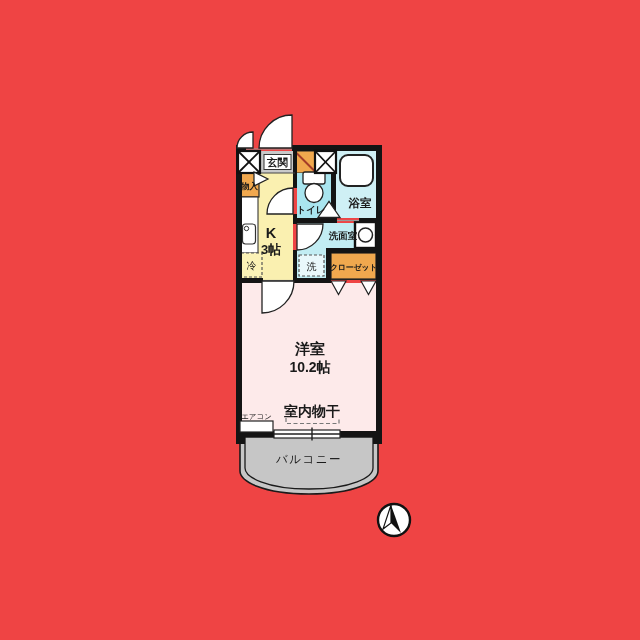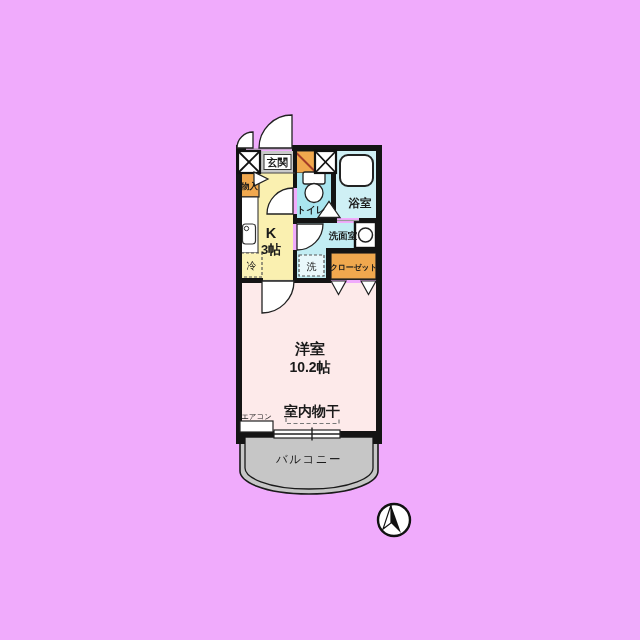--- a/index.html
+++ b/index.html
@@ -1,16 +1,16 @@
 <!DOCTYPE html>
 <html><head>
 <meta charset="utf-8">
 <style>
   html,body{margin:0;padding:0;background:#ffffff;}
-  .page{width:640px;height:640px;position:relative;background:#f0abfc;overflow:hidden;}
+  .page{width:640px;height:640px;position:relative;background:#ef4444;overflow:hidden;}
   svg{display:block;}
   text{font-family:"Liberation Sans","DejaVu Sans",sans-serif;fill:#1a1a1a;}
   .lbl{font-weight:600;}
   .small{font-weight:600;}
 </style>
 </head>
 <body>
 
 <div class="page">
 <svg width="640" height="640" viewBox="0 0 640 640">

